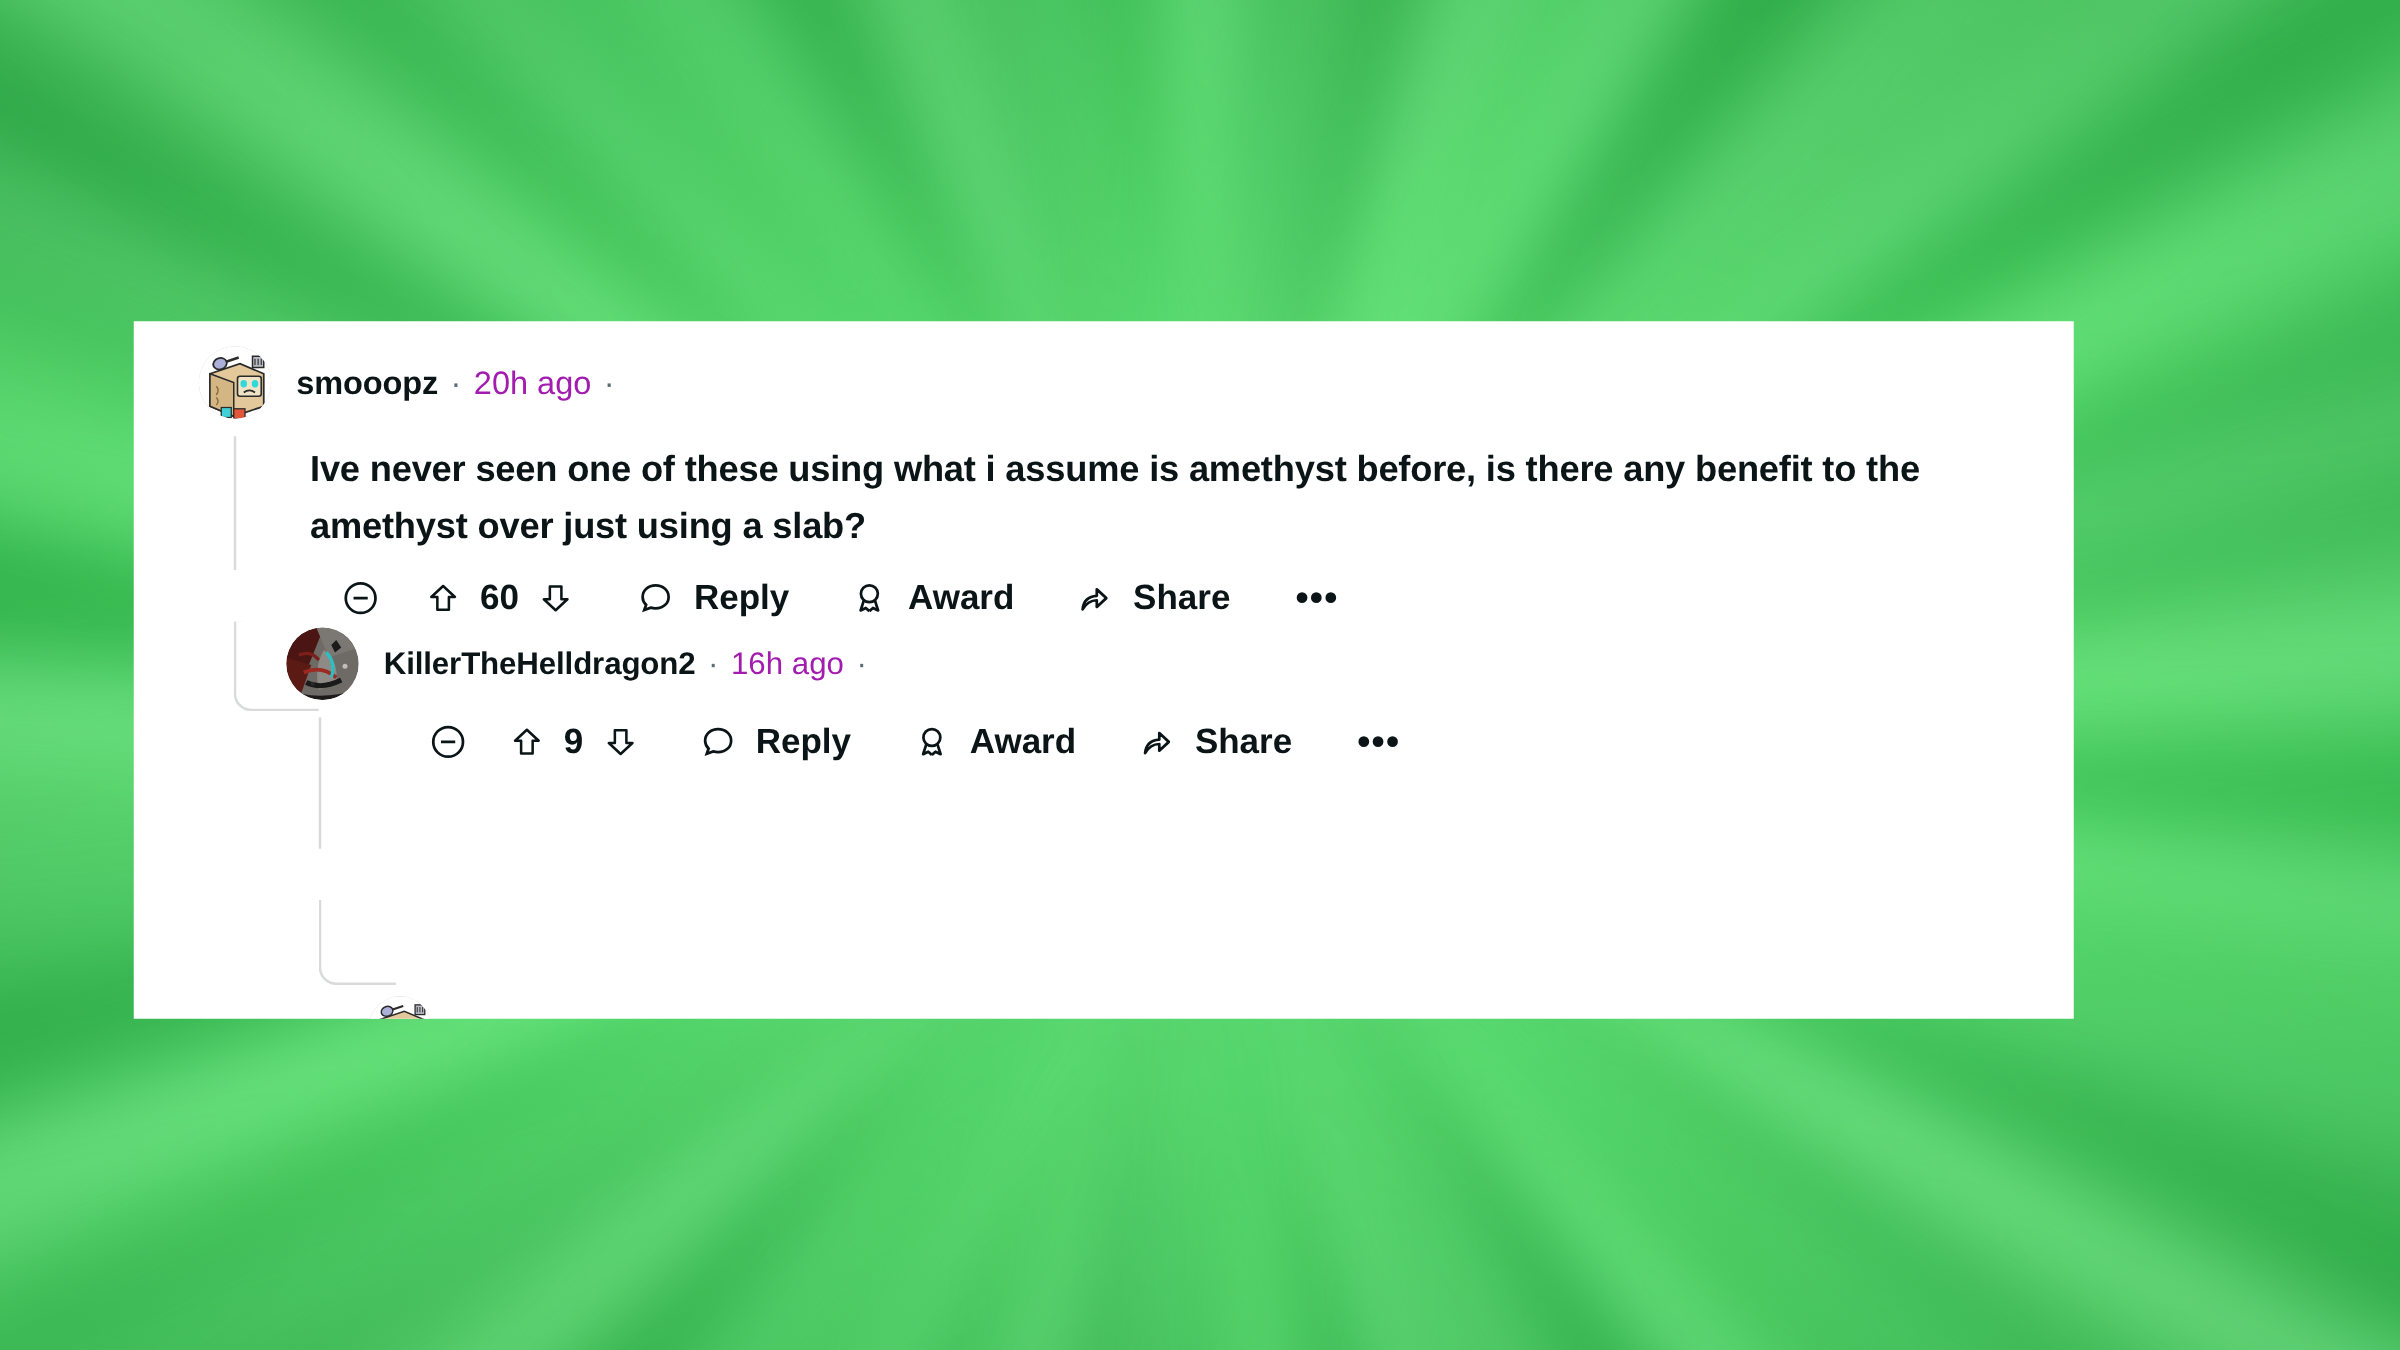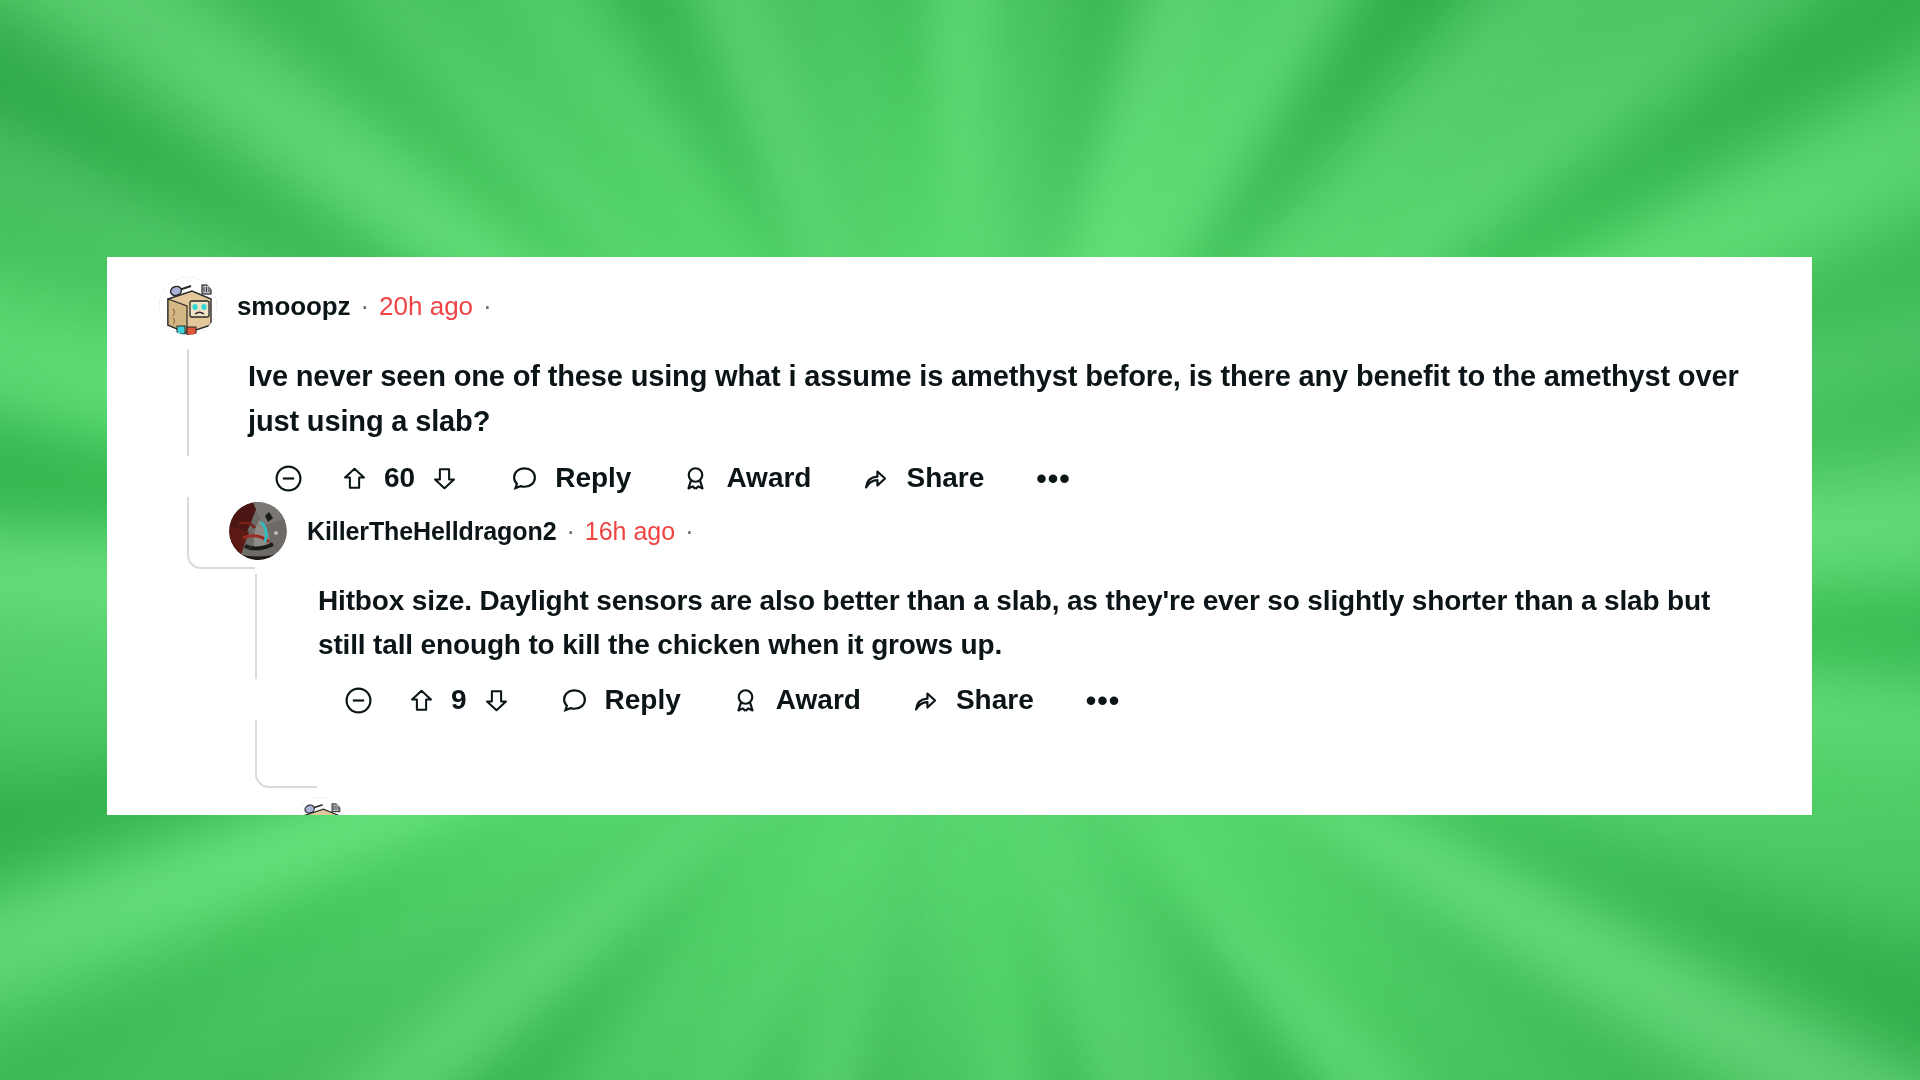--- a/index.html
+++ b/index.html
@@ -48,42 +48,42 @@
     background:radial-gradient(ellipse 70% 62% at 50% 52%,
       rgba(255,255,255,0.10) 0%,
       rgba(255,255,255,0.00) 45%,
       rgba(0,90,25,0.18) 100%);
   }
 
   
   #card {
     position:absolute;
     left:107px; top:257px;
-    width:1705px; height:558px;
+    width:1552px; height:558px;
     background:#ffffff;
     overflow:hidden;
   }
 
   
   .comment { position:relative; }
   .chead { display:flex; align-items:center; }
   .avatar {
     border-radius:50%;
     flex:none;
     position:relative;
     overflow:hidden;
     background:#d8d8d8;
   }
   .uname {
     font-weight:700;
     color:#0b1416;
     letter-spacing:-0.1px;
   }
   .dot { color:#5c6c74; }
-  .ts  { color:#ef4444; font-weight:400; }
+  .ts  { color:#a21caf; font-weight:400; }
 
   .cbody {
     color:#0b1416;
     letter-spacing:-0.15px;
     font-weight:bold;
   }
 
   
   .actions { display:flex; align-items:center; }
   .abtn {
@@ -301,21 +301,20 @@
         </svg>
       </div>
       <div class="meta">
         <span class="uname">KillerTheHelldragon2</span>
         <span class="dot">·</span>
         <span class="ts">16h ago</span>
         <span class="dot">·</span>
       </div>
     </div>
 
-    <div class="cbody">Hitbox size. Daylight sensors are also better than a slab, as they're ever so slightly shorter than a slab but still tall enough to kill the chicken when it grows up.</div>
 
     <div class="actions">
       <span class="abtn">
         <svg width="31" height="31" viewBox="0 0 24 24" fill="none" stroke="#0b1416" stroke-width="1.7">
           <circle cx="12" cy="12" r="9.2"></circle>
             <line x1="7.6" y1="12" x2="16.4" y2="12"></line>
         </svg>
       </span>
       <span class="gap-lg" style="width:34px"></span>
       <span class="votes">

